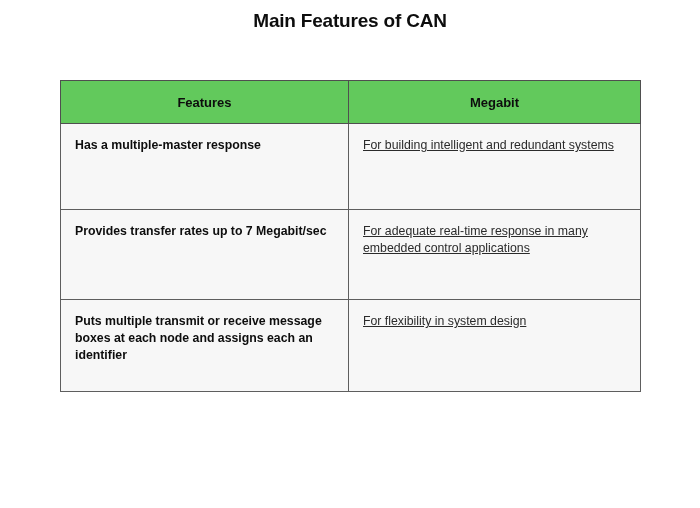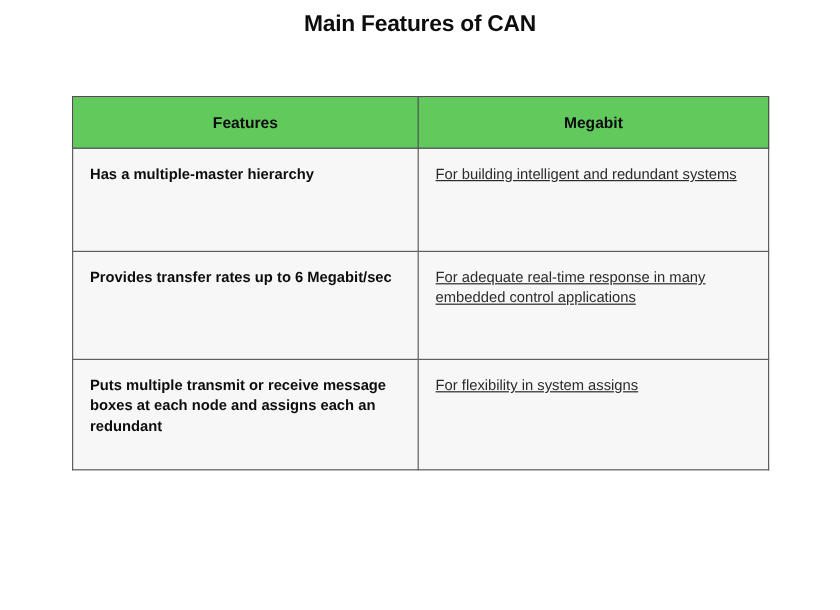--- a/index.html
+++ b/index.html
@@ -110,28 +110,28 @@
         <col class="col-benefits">
       </colgroup>
       <thead>
         <tr>
           <th>Features</th>
           <th>Megabit</th>
         </tr>
       </thead>
       <tbody>
         <tr class="row-1">
-          <td class="cell cell-feature">Has a multiple-master hierarchy</td>
+          <td class="cell cell-feature">Has a multiple-master response</td>
           <td class="cell cell-benefit">For building intelligent and redundant systems</td>
         </tr>
         <tr class="row-2">
-          <td class="cell cell-feature">Provides transfer rates up to 6 Megabit/sec</td>
+          <td class="cell cell-feature">Provides transfer rates up to 7 Megabit/sec</td>
           <td class="cell cell-benefit">For adequate real-time response in many embedded control applications</td>
         </tr>
         <tr class="row-4">
-          <td class="cell cell-feature">Puts multiple transmit or receive message boxes at each node and assigns each an redundant</td>
-          <td class="cell cell-benefit">For flexibility in system assigns</td>
+          <td class="cell cell-feature">Puts multiple transmit or receive message boxes at each node and assigns each an identifier</td>
+          <td class="cell cell-benefit">For flexibility in system design</td>
         </tr>
       </tbody>
     </table>
   </div>
 
 </div>
 
 </body></html>

